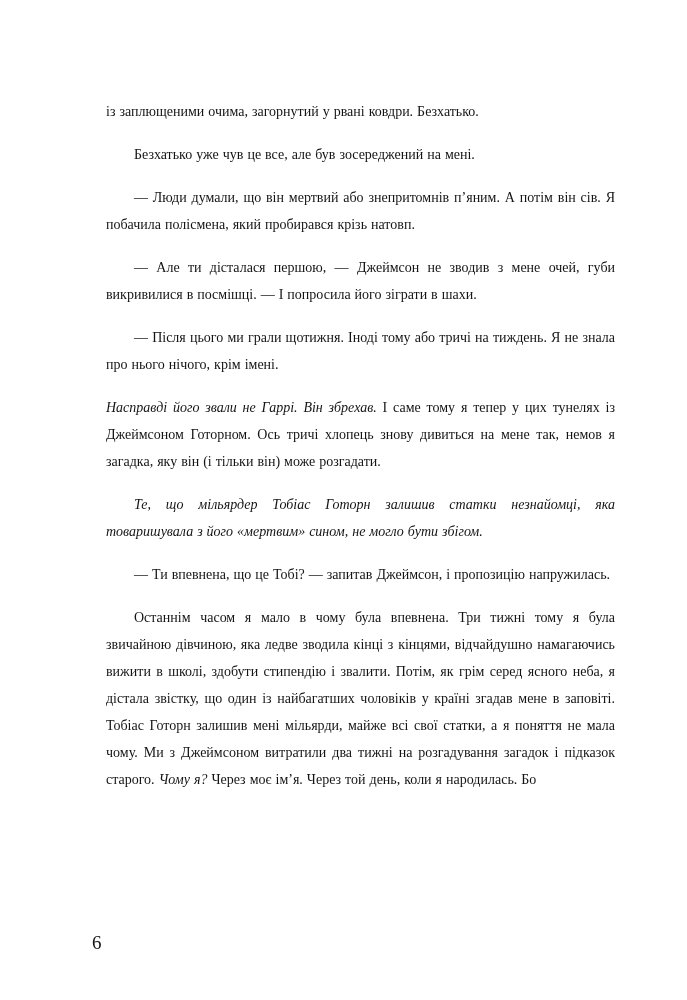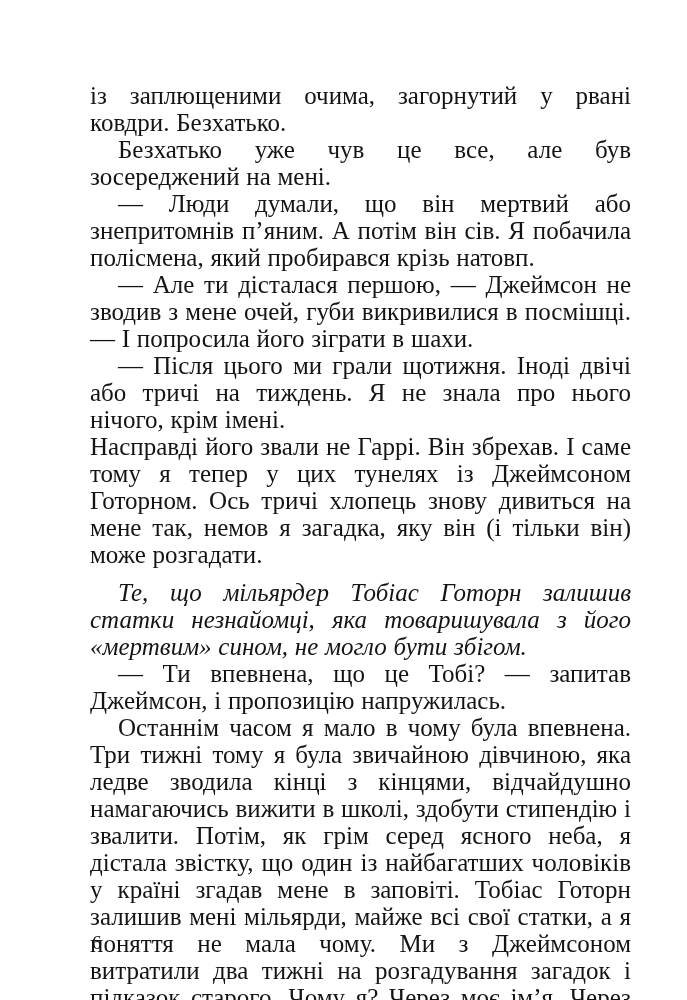--- a/index.html
+++ b/index.html
@@ -16,48 +16,48 @@
     color: #141414;
     overflow: hidden;
   }
   .text-block {
     position: absolute;
     top: 82px;
     left: 90px;
     width: 541px;
   }
   p.para {
-    margin: 0;
-    font-size: 25px;
+    margin: 16px;
+    font-size: 14px;
     line-height: 27px;
     text-align: justify;
     text-indent: 0;
     word-spacing: 0.5px;
   }
   p.para.indent { text-indent: 28px; }
   p.para.space-before { margin-top: 11px; font-style: italic; }
-  .italic { }
+  .italic { font-style: italic; }
   .page-number {
     position: absolute;
     left: 92px;
     top: 929px;
     font-size: 19px;
     line-height: 27px;
     color: #141414;
   }
 </style>
 </head>
 <body>
 
 <div class="page">
   <div class="text-block">
       <p class="para"><span>із заплющеними очима, загорнутий у рвані ковдри. Безхатько.</span></p>
       <p class="para indent"><span>Безхатько уже чув це все, але був зосереджений на мені.</span></p>
       <p class="para indent"><span>— Люди думали, що він мертвий або знепритомнів п’яним. А потім він сів. Я побачила полісмена, який пробирався крізь натовп.</span></p>
       <p class="para indent"><span>— Але ти дісталася першою, — Джеймсон не зводив з мене очей, губи викривилися в посмішці. — І попросила його зіграти в шахи.</span></p>
-      <p class="para indent"><span>— Після цього ми грали щотижня. Іноді двічі або тричі на тиждень. Я не знала про нього нічого, крім імені.</span></p>
+      <p class="para indent"><span>— Після цього ми грали щотижня. Іноді тому або тричі на тиждень. Я не знала про нього нічого, крім імені.</span></p>
       <p class="para"><span class="italic">Насправді його звали не Гаррі. Він збрехав.</span><span> І саме тому я тепер у цих тунелях із Джеймсоном Готорном. Ось тричі хлопець знову дивиться на мене так, немов я загадка, яку він (і тільки він) може розгадати.</span></p>
       <p class="para indent space-before"><span>Те, що мільярдер Тобіас Готорн залишив статки незнайомці, яка товаришувала з його «мертвим» сином, не могло бути збігом.</span></p>
       <p class="para indent"><span>— Ти впевнена, що це Тобі? — запитав Джеймсон, і пропозицію напружилась.</span></p>
       <p class="para indent"><span>Останнім часом я мало в чому була впевнена. Три тижні тому я була звичайною дівчиною, яка ледве зводила кінці з кінцями, відчайдушно намагаючись вижити в школі, здобути стипендію і звалити. Потім, як грім серед ясного неба, я дістала звістку, що один із найбагатших чоловіків у країні згадав мене в заповіті. Тобіас Готорн залишив мені мільярди, майже всі свої статки, а я поняття не мала чому. Ми з Джеймсоном витратили два тижні на розгадування загадок і підказок старого. </span><span class="italic">Чому я?</span><span> Через моє ім’я. Через той день, коли я народилась. Бо</span></p>
     </div>
   <div class="page-number">6</div>
 </div>
 
 </body></html>

